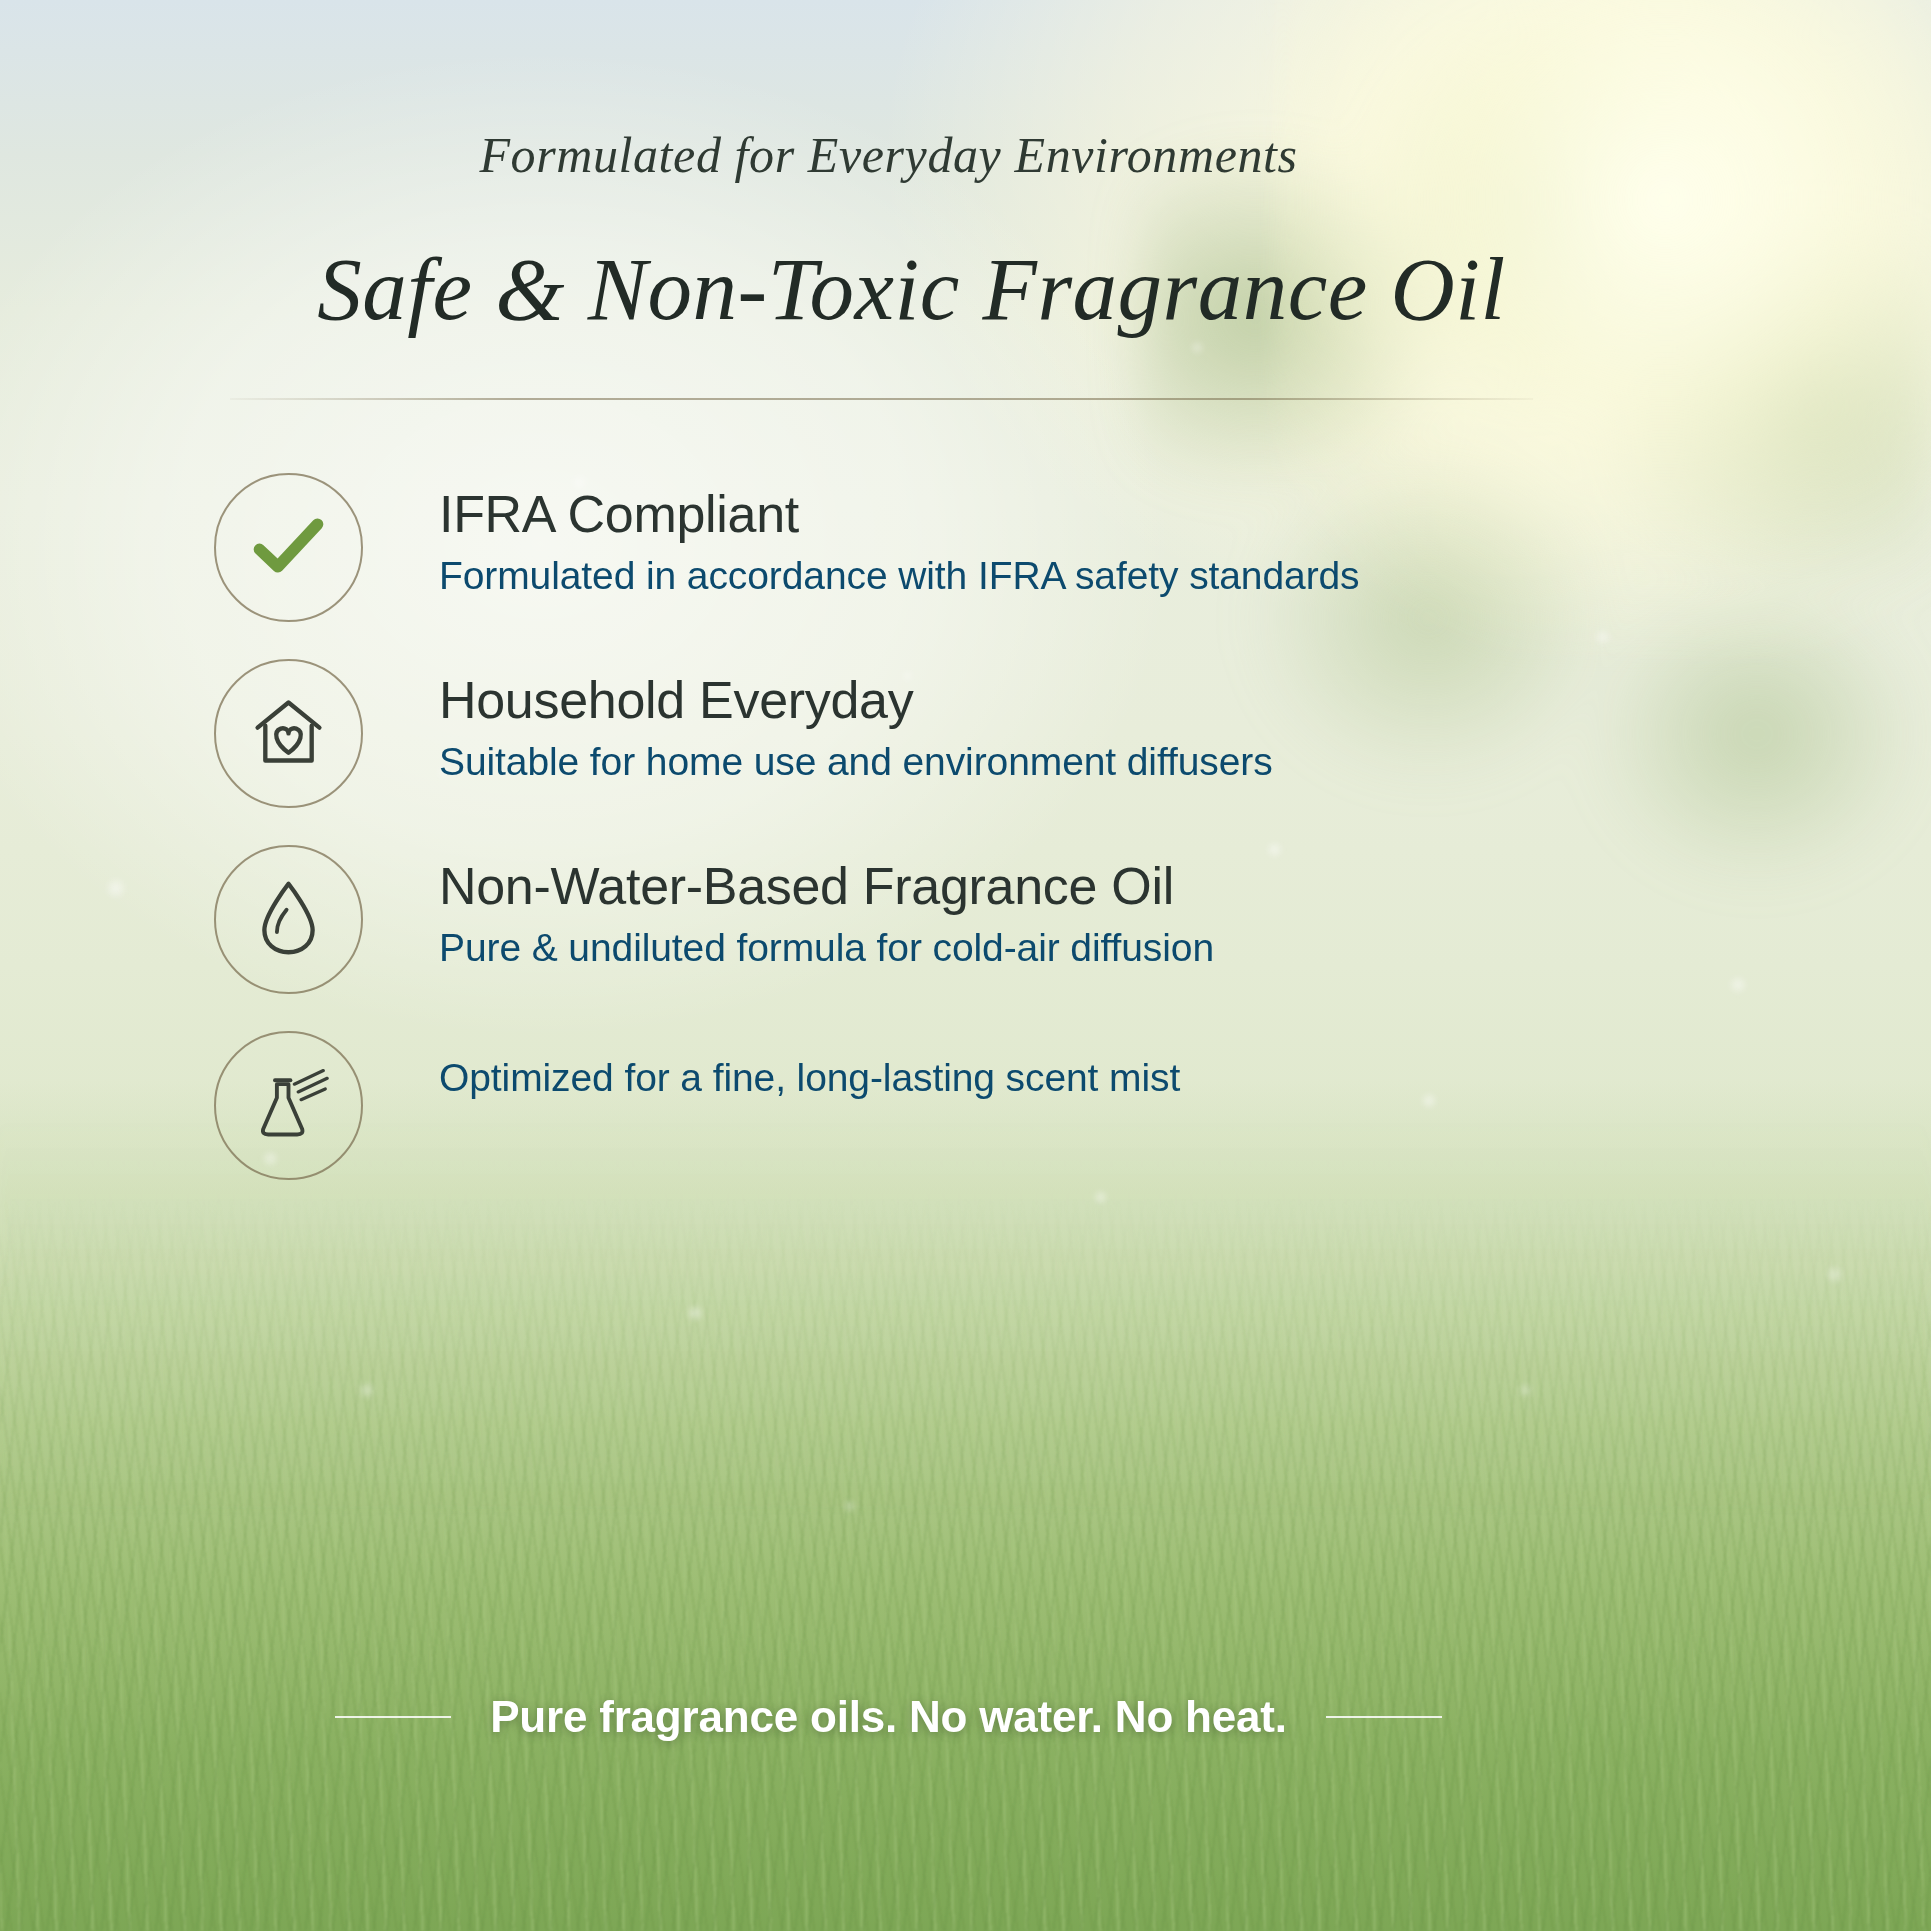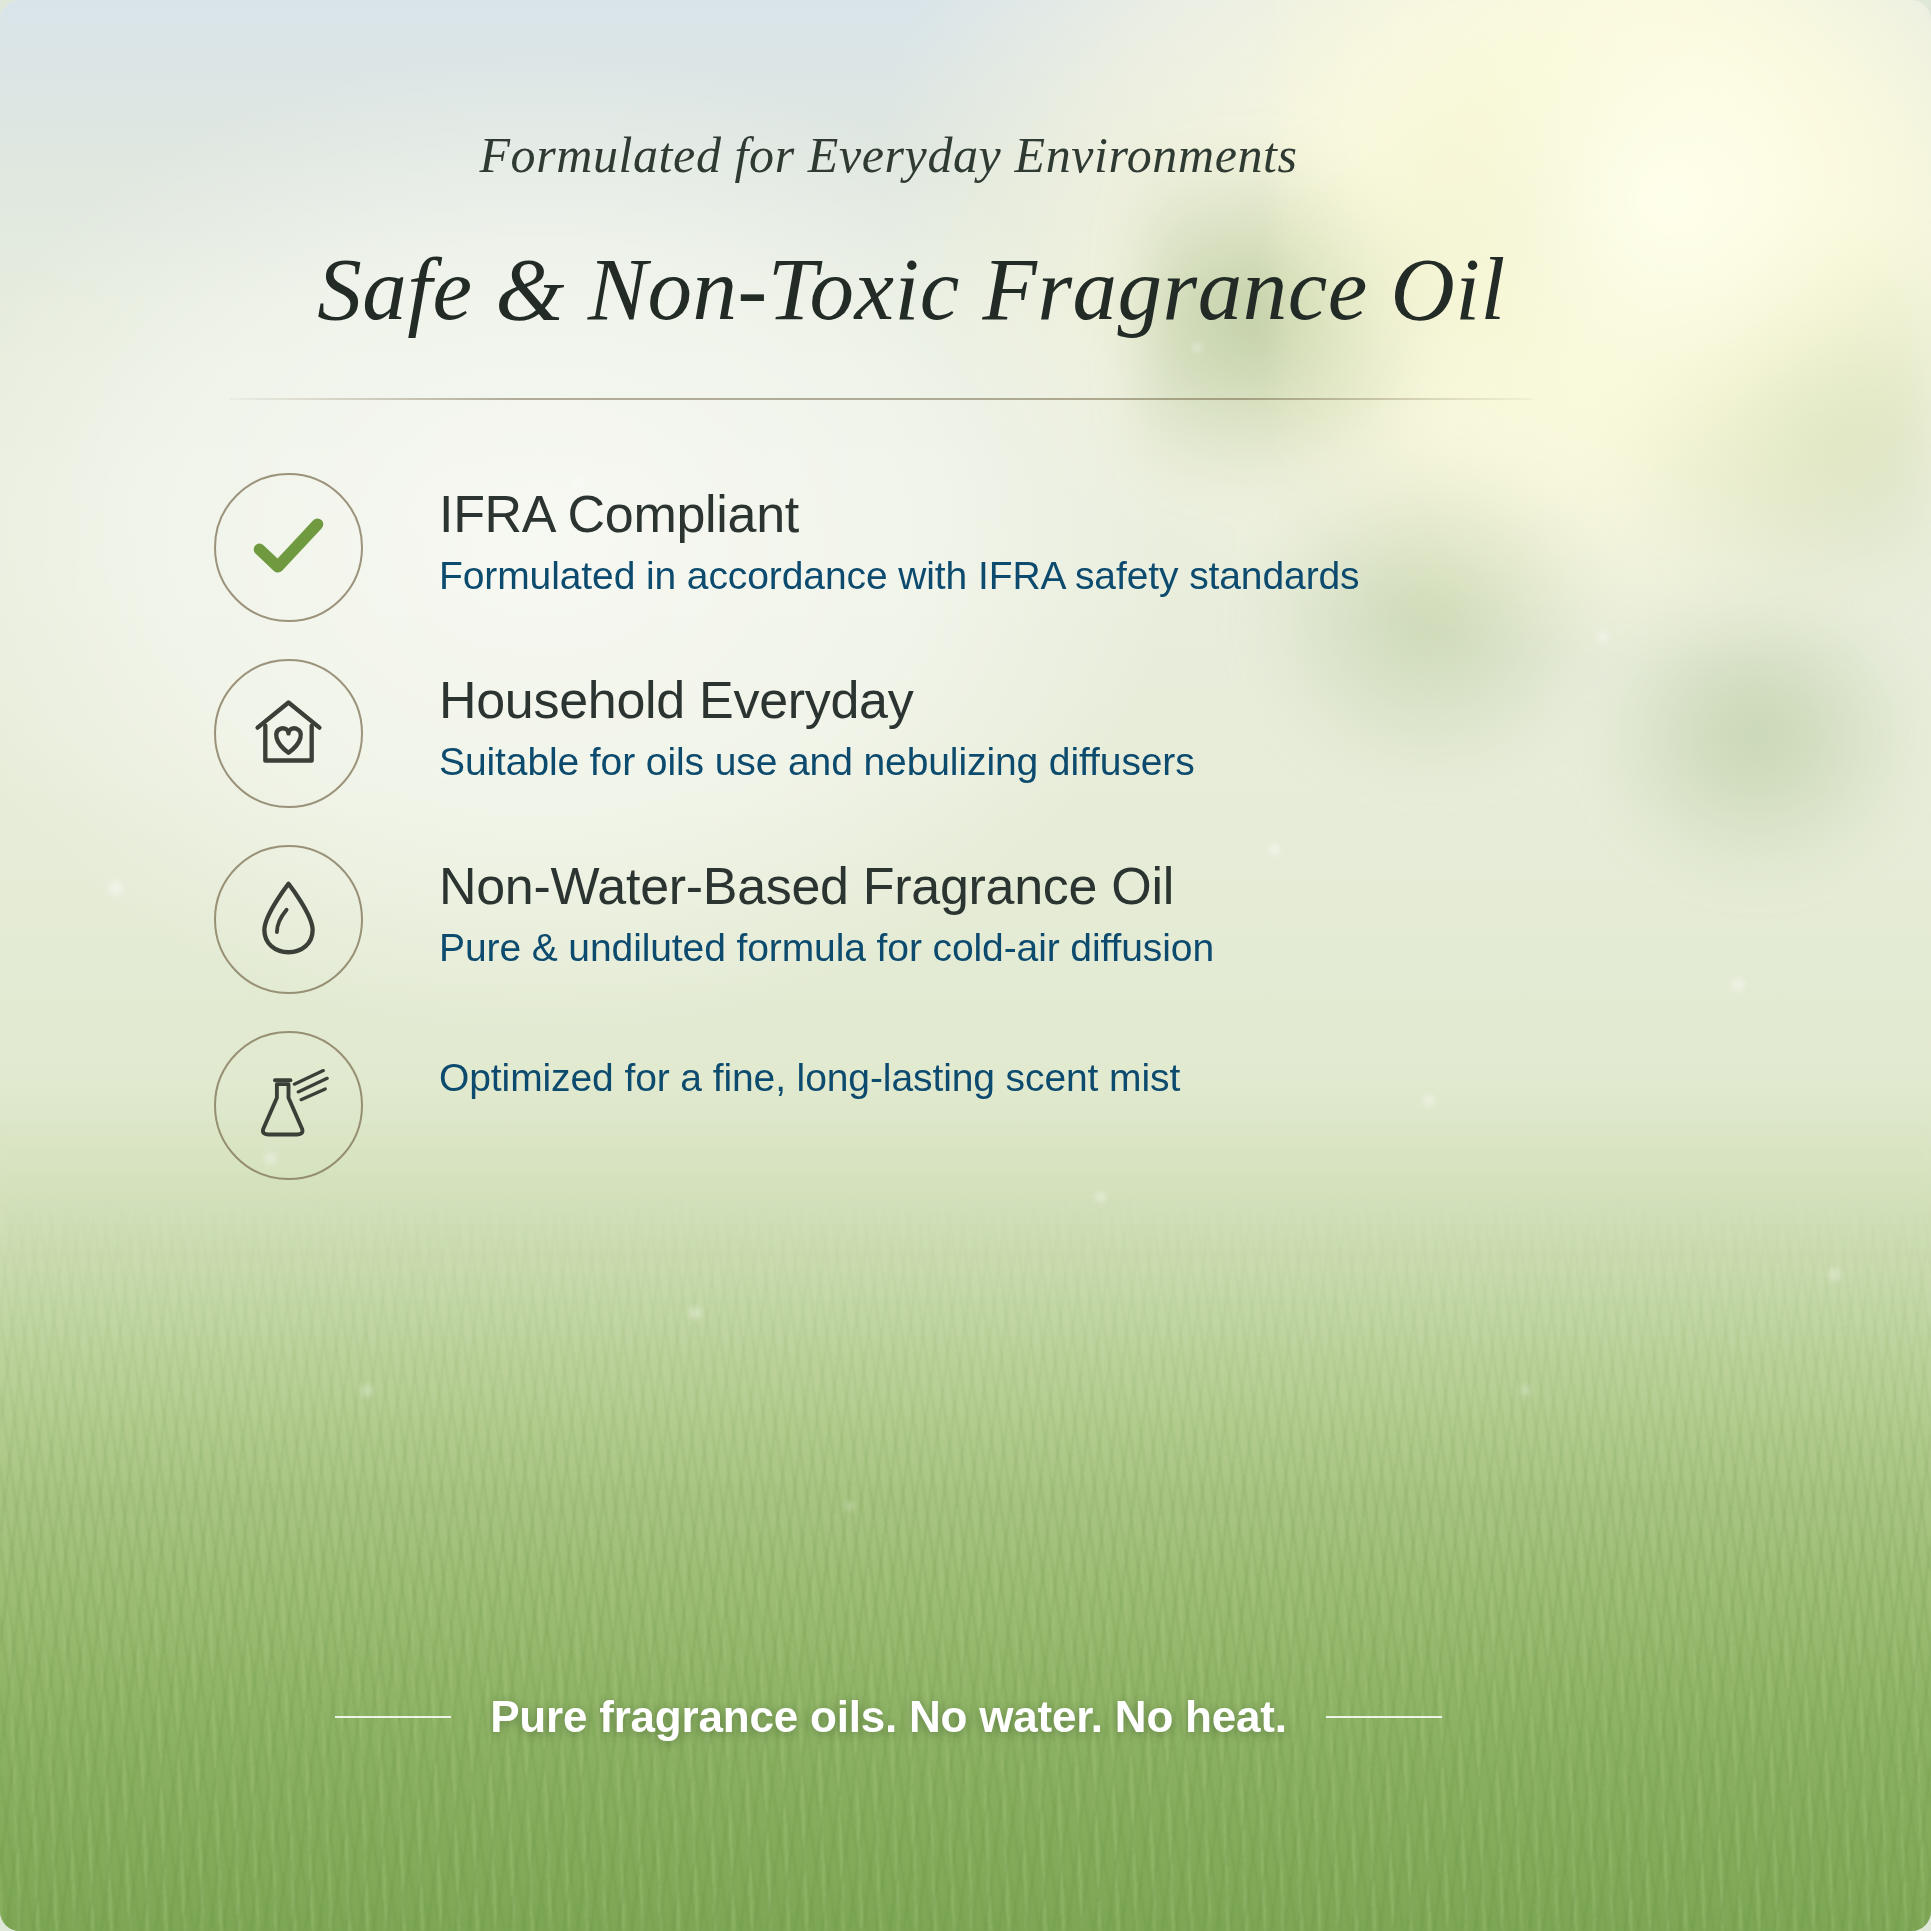--- a/index.html
+++ b/index.html
@@ -12,21 +12,20 @@
   body {
     font-family: "Liberation Sans", sans-serif;
     background: #dfe7d8;
   }
 
   #page {
     position: relative;
     width: 1931px;
     height: 1931px;
     overflow: hidden;
-    border-radius: 20px;
   }
 
   
   .bg-base {
     position: absolute;
     inset: 0;
     background:
       radial-gradient(ellipse 869px 676px at 78% 8%, rgba(255,252,225,0.95) 0%, rgba(255,250,220,0.45) 45%, rgba(255,255,240,0.0) 72%),
       linear-gradient(to bottom,
         #d9e4ea 0%,
@@ -282,21 +281,21 @@
           <span>
             <svg width="85" height="85" viewBox="0 0 88 88">
               <path d="M12 40 L44 14 L76 40" fill="none" stroke="#3a4038" stroke-width="4.5" stroke-linecap="round" stroke-linejoin="round"></path>
               <path d="M20 38 L20 74 L68 74 L68 38" fill="none" stroke="#3a4038" stroke-width="4.5" stroke-linecap="round" stroke-linejoin="round"></path>
               <path d="M44 66 C30 56, 28 44, 36 41 C40.5 39.4, 44 43, 44 46 C44 43, 47.5 39.4, 52 41 C60 44, 58 56, 44 66 Z" fill="none" stroke="#3a4038" stroke-width="4.5" stroke-linejoin="round"></path>
             </svg>
           </span>
         </div>
         <div class="feature-text">
           <div class="feature-title">Household Everyday</div>
-          <div class="feature-desc">Suitable for oils use and nebulizing diffusers</div>
+          <div class="feature-desc">Suitable for home use and environment diffusers</div>
         </div>
       </div>
 
       <div class="feature">
         <div class="icon-ring">
           <span>
             <svg width="83" height="83" viewBox="0 0 86 86">
               <path d="M43 8 C43 8, 18 40, 18 56 C18 70, 29 79, 43 79 C57 79, 68 70, 68 56 C68 40, 43 8, 43 8 Z" fill="none" stroke="#3a4038" stroke-width="4.5" stroke-linejoin="round"></path>
               <path d="M31 58 C31 49, 36 41, 41 35" fill="none" stroke="#3a4038" stroke-width="4" stroke-linecap="round"></path>
             </svg>

